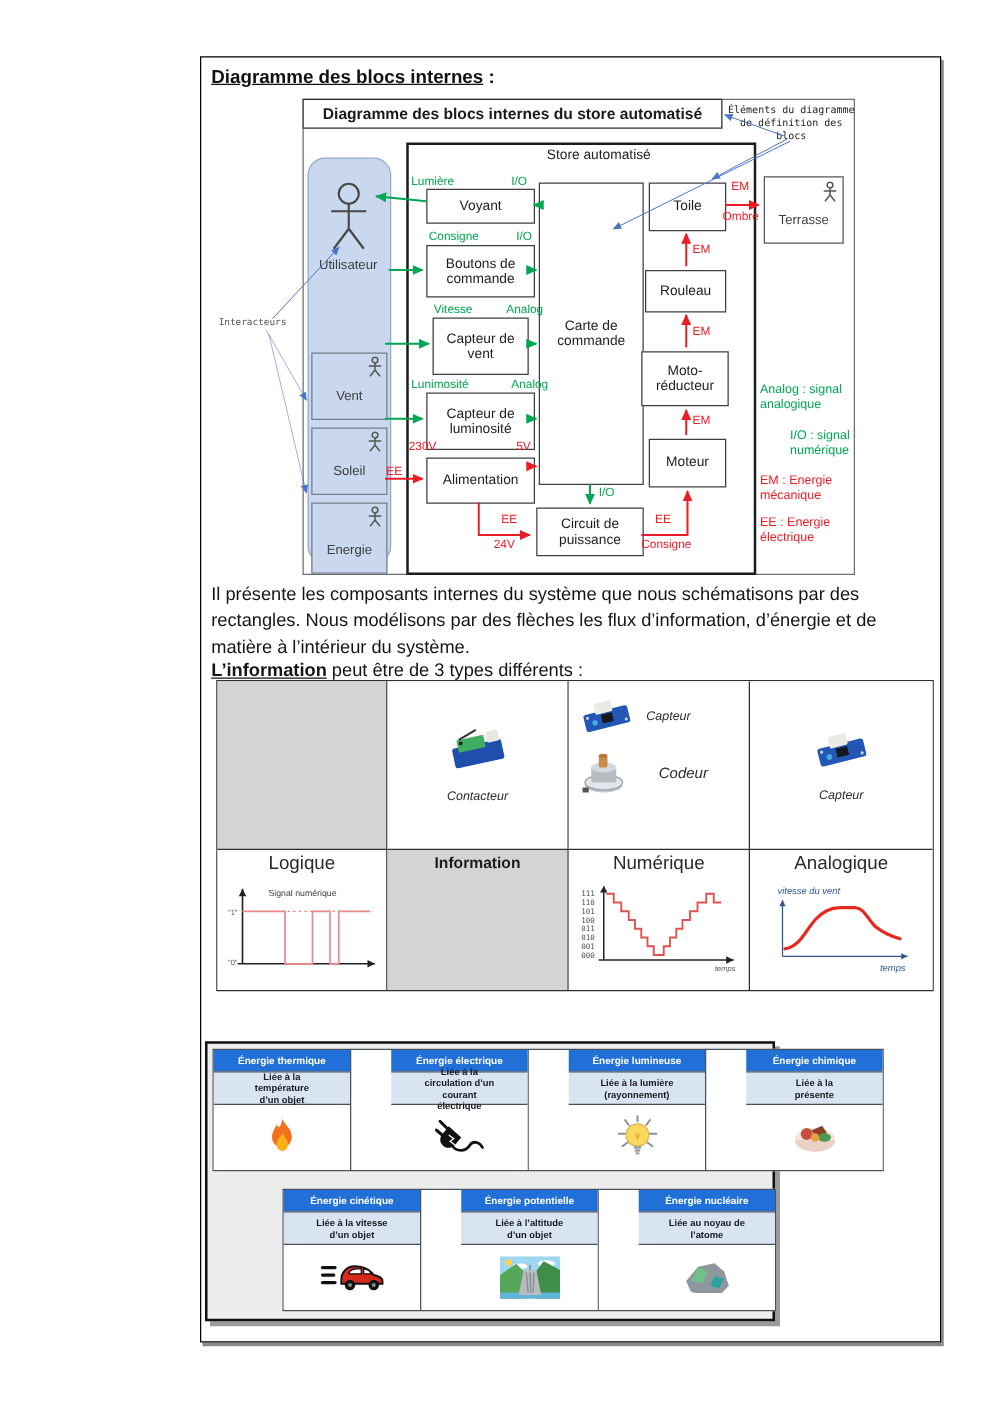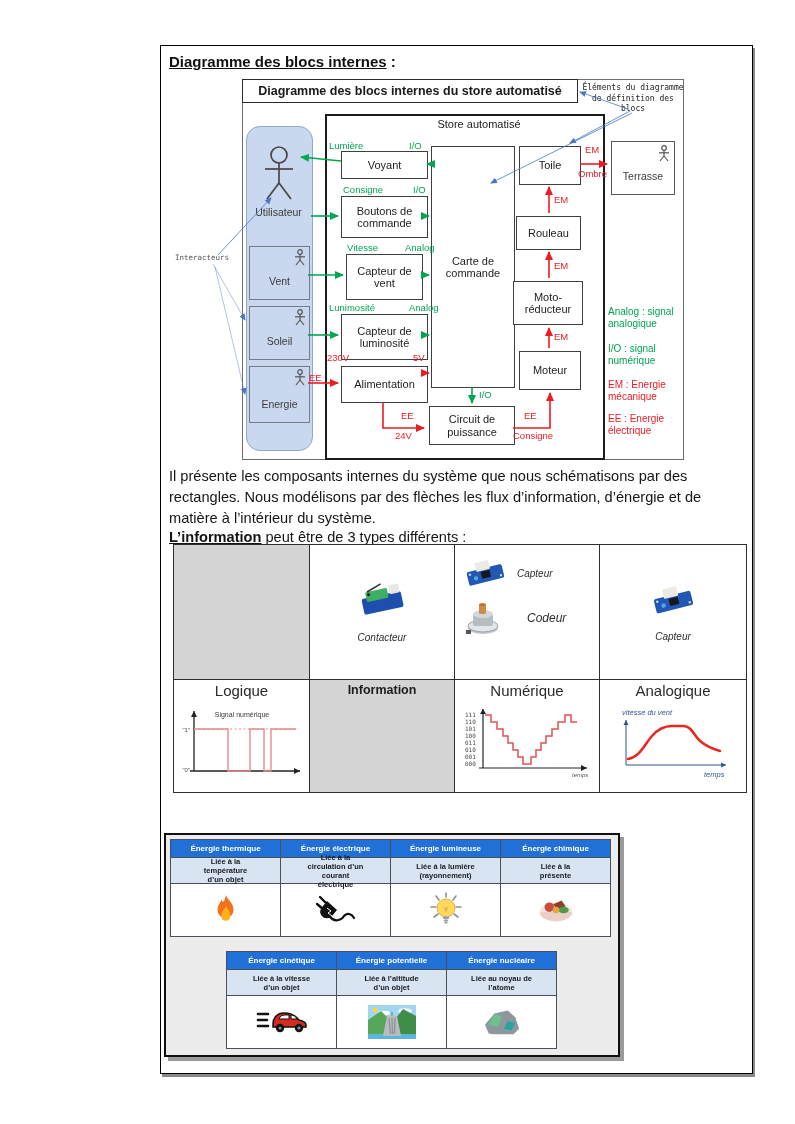--- a/index.html
+++ b/index.html
@@ -17,21 +17,21 @@
   .frame{left:81px;top:3px;width:440px;height:379px;border:1px solid #6e6e6e;background:#fff;}
   .dg-title{left:81px;top:3px;width:334px;height:22px;border:1.5px solid #2b2b2b;background:#fff;
             font-size:12.5px;font-weight:bold;text-align:center;line-height:22px;color:#1a1a1a;}
   .annot{left:417px;top:7px;width:110px;font-family:"DejaVu Sans Mono",monospace;
          font-size:8px;line-height:10.5px;text-align:center;color:#222;}
   .interacteurs{left:8px;top:177px;width:66px;font-family:"DejaVu Sans Mono",monospace;
                 font-size:7.5px;color:#555;text-align:center;}
   .lane{left:85px;top:50px;width:65px;height:323px;background:#c9d8ee;border:1px solid #8fa9c9;border-radius:14px;}
   .actor-label{font-size:10.5px;color:#3c3c3c;text-align:center;}
   .user-label{left:85px;top:130px;width:65px;}
-  .actor-box{left:88px;width:59px;height:52px;border:1.2px solid #757d88;background:#c9d8ee;}
+  .actor-box{left:88px;width:59px;height:52px;border:1.2px solid #757d88;background:#c9d8ee;margin-top:36px;}
   .actor-box .actor-label{position:absolute;left:0;right:0;bottom:12px;}
   .actor-box svg{position:absolute;right:3px;top:2px;}
   .store{left:164px;top:38px;width:276px;height:342px;border:2.5px solid #1c1c1c;}
   .store-label{left:164px;top:42px;width:276px;text-align:center;font-size:11px;color:#222;padding-left:16px;}
   .blk{border:1.4px solid #3f3f3f;background:#fff;display:flex;align-items:center;justify-content:center;
        text-align:center;font-size:11px;line-height:12.5px;color:#1d1d1d;}
   .flow{font-size:9.5px;white-space:nowrap;}
   .green{color:#00a651;}
   .red{color:#ec1c24;}
   .legend{left:447px;width:86px;font-size:10px;line-height:12px;}
@@ -56,21 +56,21 @@
               box-shadow:4px 4px 0 #9a9a9a;}
   .e-table{position:absolute;display:flex;}
   .e-col{width:109px;border-right:1px solid #49505a;}
   .e-col.last{border-right:none;}
   .e-head{height:17px;background:#2170d8;color:#fff;font-size:8px;font-weight:bold;
           display:flex;align-items:center;justify-content:center;}
   .e-sub{height:27px;background:#d9e4f2;border-top:1px solid #49505a;border-bottom:1px solid #49505a;
          font-size:7.5px;font-weight:bold;color:#15181d;text-align:center;display:flex;align-items:center;justify-content:center;
          line-height:9px;padding:0 24px;box-sizing:border-box;}
   .e-ico{height:52px;background:#fff;display:flex;align-items:center;justify-content:center;}
-  .e-wrap{border:1px solid #49505a;background:#fff;}
+  .e-wrap{border:1px solid #49505a;background:#fff;gap:32px;}
   svg{display:block;}
 </style>
 </head>
 <body>
 
 <div class="page">
 
   <div class="abs doc-title"><span class="u">Diagramme des blocs internes</span><span> :</span></div>
 
   <div class="abs diagram">
@@ -218,21 +218,21 @@
     <div class="abs flow red" style="left:234px;top:354px;">24V</div>
     <div class="abs flow red" style="left:363px;top:334px;">EE</div>
     <div class="abs flow red" style="left:352px;top:354px;">Consigne</div>
     <div class="abs flow red" style="left:393px;top:255px;">EM</div>
     <div class="abs flow red" style="left:393px;top:184px;">EM</div>
     <div class="abs flow red" style="left:393px;top:118px;">EM</div>
     <div class="abs flow red" style="left:424px;top:68px;">EM</div>
     <div class="abs flow red" style="left:417px;top:92px;">Ombre</div>
 
     <div class="abs legend green" style="top:230px;">Analog : signal analogique</div>
-    <div class="abs legend green" style="top:267px;">I/O : signal numérique</div>
+    <div class="abs legend green" style="top:267px;margin-left:24px;">I/O : signal numérique</div>
     <div class="abs legend red" style="top:303px;">EM : Energie mécanique</div>
     <div class="abs legend red" style="top:337px;">EE : Energie électrique</div>
   </div>
 
   <div class="abs para">Il présente les composants internes du système que nous schématisons par des rectangles. Nous modélisons par des flèches les flux d’information, d’énergie et de matière à l’intérieur du système.</div>
   <div class="abs lead" style="left:8px;top:483px;"><span class="u">L’information</span><span> peut être de 3 types différents :</span></div>
 
   <div class="abs info-table">
     <div class="cell gray"></div>
 

